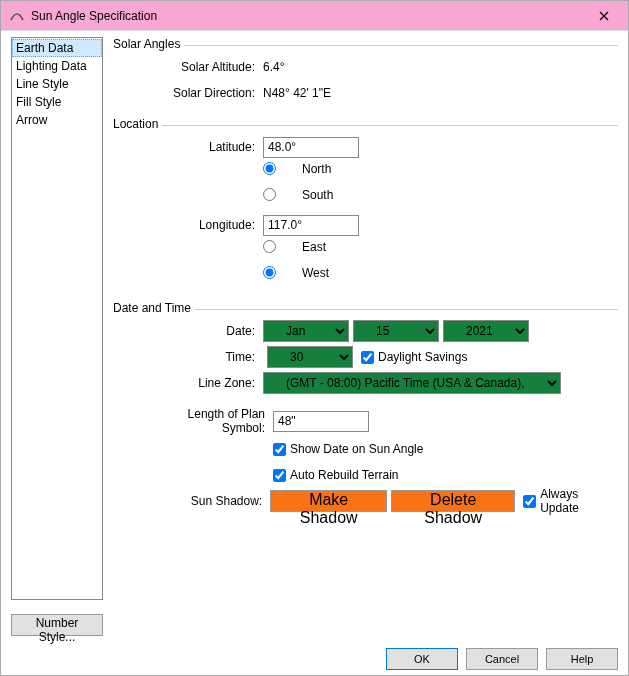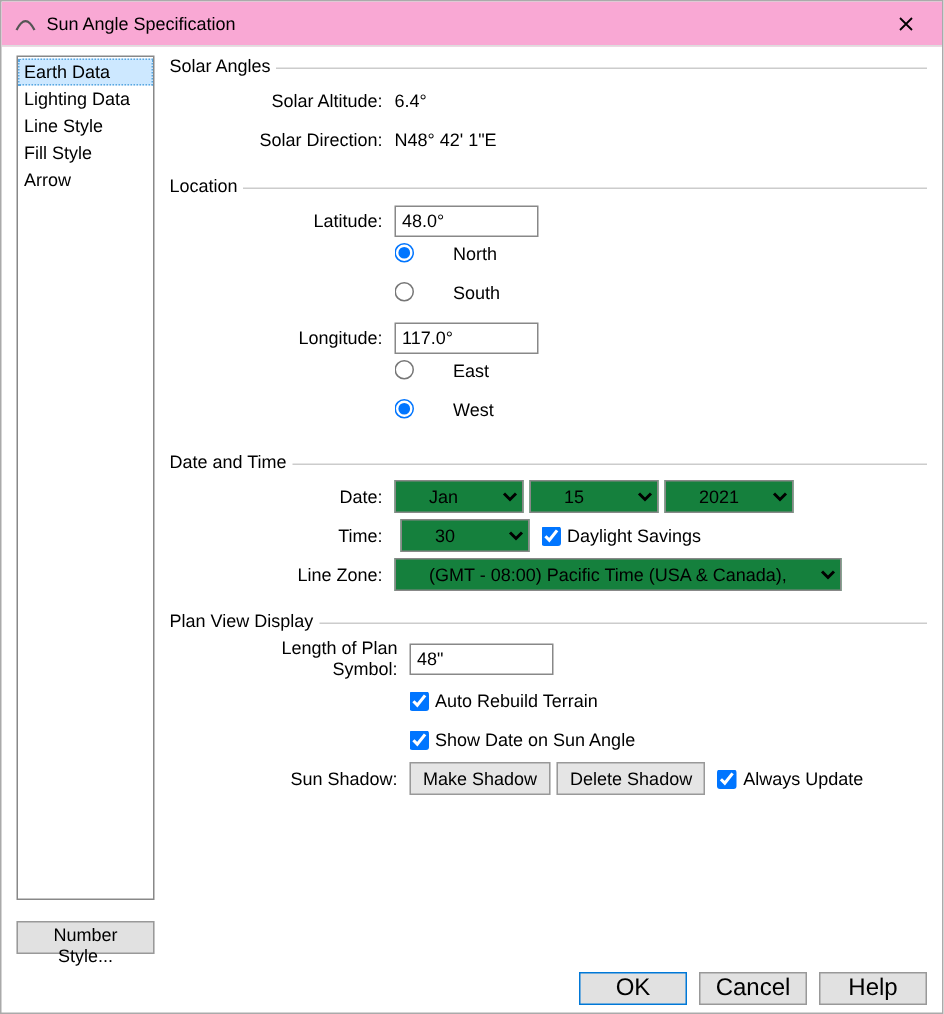--- a/index.html
+++ b/index.html
@@ -104,41 +104,41 @@
     height: 22px;
     border: 1px solid #888;
     background: #15803d;
     font-family: inherit;
     font-size: 12px;
     padding: 1px 18px;
   }
   .btn {
     height: 22px;
     border: 1px solid #999;
-    background: #e5e5e5;
+    background: #f97316;
     padding: 0 8px;
     font-family: inherit;
-    font-size: 12px;
+    font-size: 16px;
     cursor: default;
   }
   .footer {
     height: 32px;
     display: flex;
     align-items: center;
     padding: 0 10px 8px 10px;
     gap: 8px;
   }
   .footer .spacer { flex: 1; }
   .footer .fbtn {
     width: 72px;
     height: 22px;
     border: 1px solid #999;
     background: #e1e1e1;
     font-family: inherit;
-    font-size: 16px;
+    font-size: 11px;
     margin-top: 21px;
   }
   .footer .fbtn.primary {
     border: 1.5px solid #0078d7;
   }
   .numstyle {
     width: 92px;
     height: 22px;
     border: 1px solid #999;
     background: #e1e1e1;
@@ -268,41 +268,37 @@
             </label>
         </div>
         <div class="row">
           <div class="lab">Line Zone:</div>
           <select style="width:298px"><option>(GMT - 08:00) Pacific Time (USA &amp; Canada), Tijuana</option></select>
         </div>
       </div>
     </div>
 
     <div class="group">
-      <div class="ghdr">
-          <span>Plan View Display</span>
-          <div class="hline"></div>
-        </div>
       <div class="content">
         <div class="row">
           <div class="lab" style="width:130px">Length of Plan Symbol:</div>
           <input type="text" value="48&quot;" style="">
+        </div>
+        <div class="row">
+            <div style="width:130px;flex-shrink:0"></div>
+          <label class="check-row">
+              <input type="checkbox" checked="" style="">
+              <span>Show Date on Sun Angle</span>
+            </label>
         </div>
         <div class="row">
             <div style="width:130px;flex-shrink:0"></div>
           <label class="check-row">
               <input type="checkbox" checked="" style="">
               <span>Auto Rebuild Terrain</span>
-            </label>
-        </div>
-        <div class="row">
-            <div style="width:130px;flex-shrink:0"></div>
-          <label class="check-row">
-              <input type="checkbox" checked="" style="">
-              <span>Show Date on Sun Angle</span>
             </label>
         </div>
         <div class="row">
           <div class="lab" style="width:130px">Sun Shadow:</div>
           <button class="btn">Make Shadow</button>
           <button class="btn" style="margin-left:4px">Delete Shadow</button>
           <label class="check-row" style="margin-left:8px">
               <input type="checkbox" checked="" style="">
               <span>Always Update</span>
             </label>

